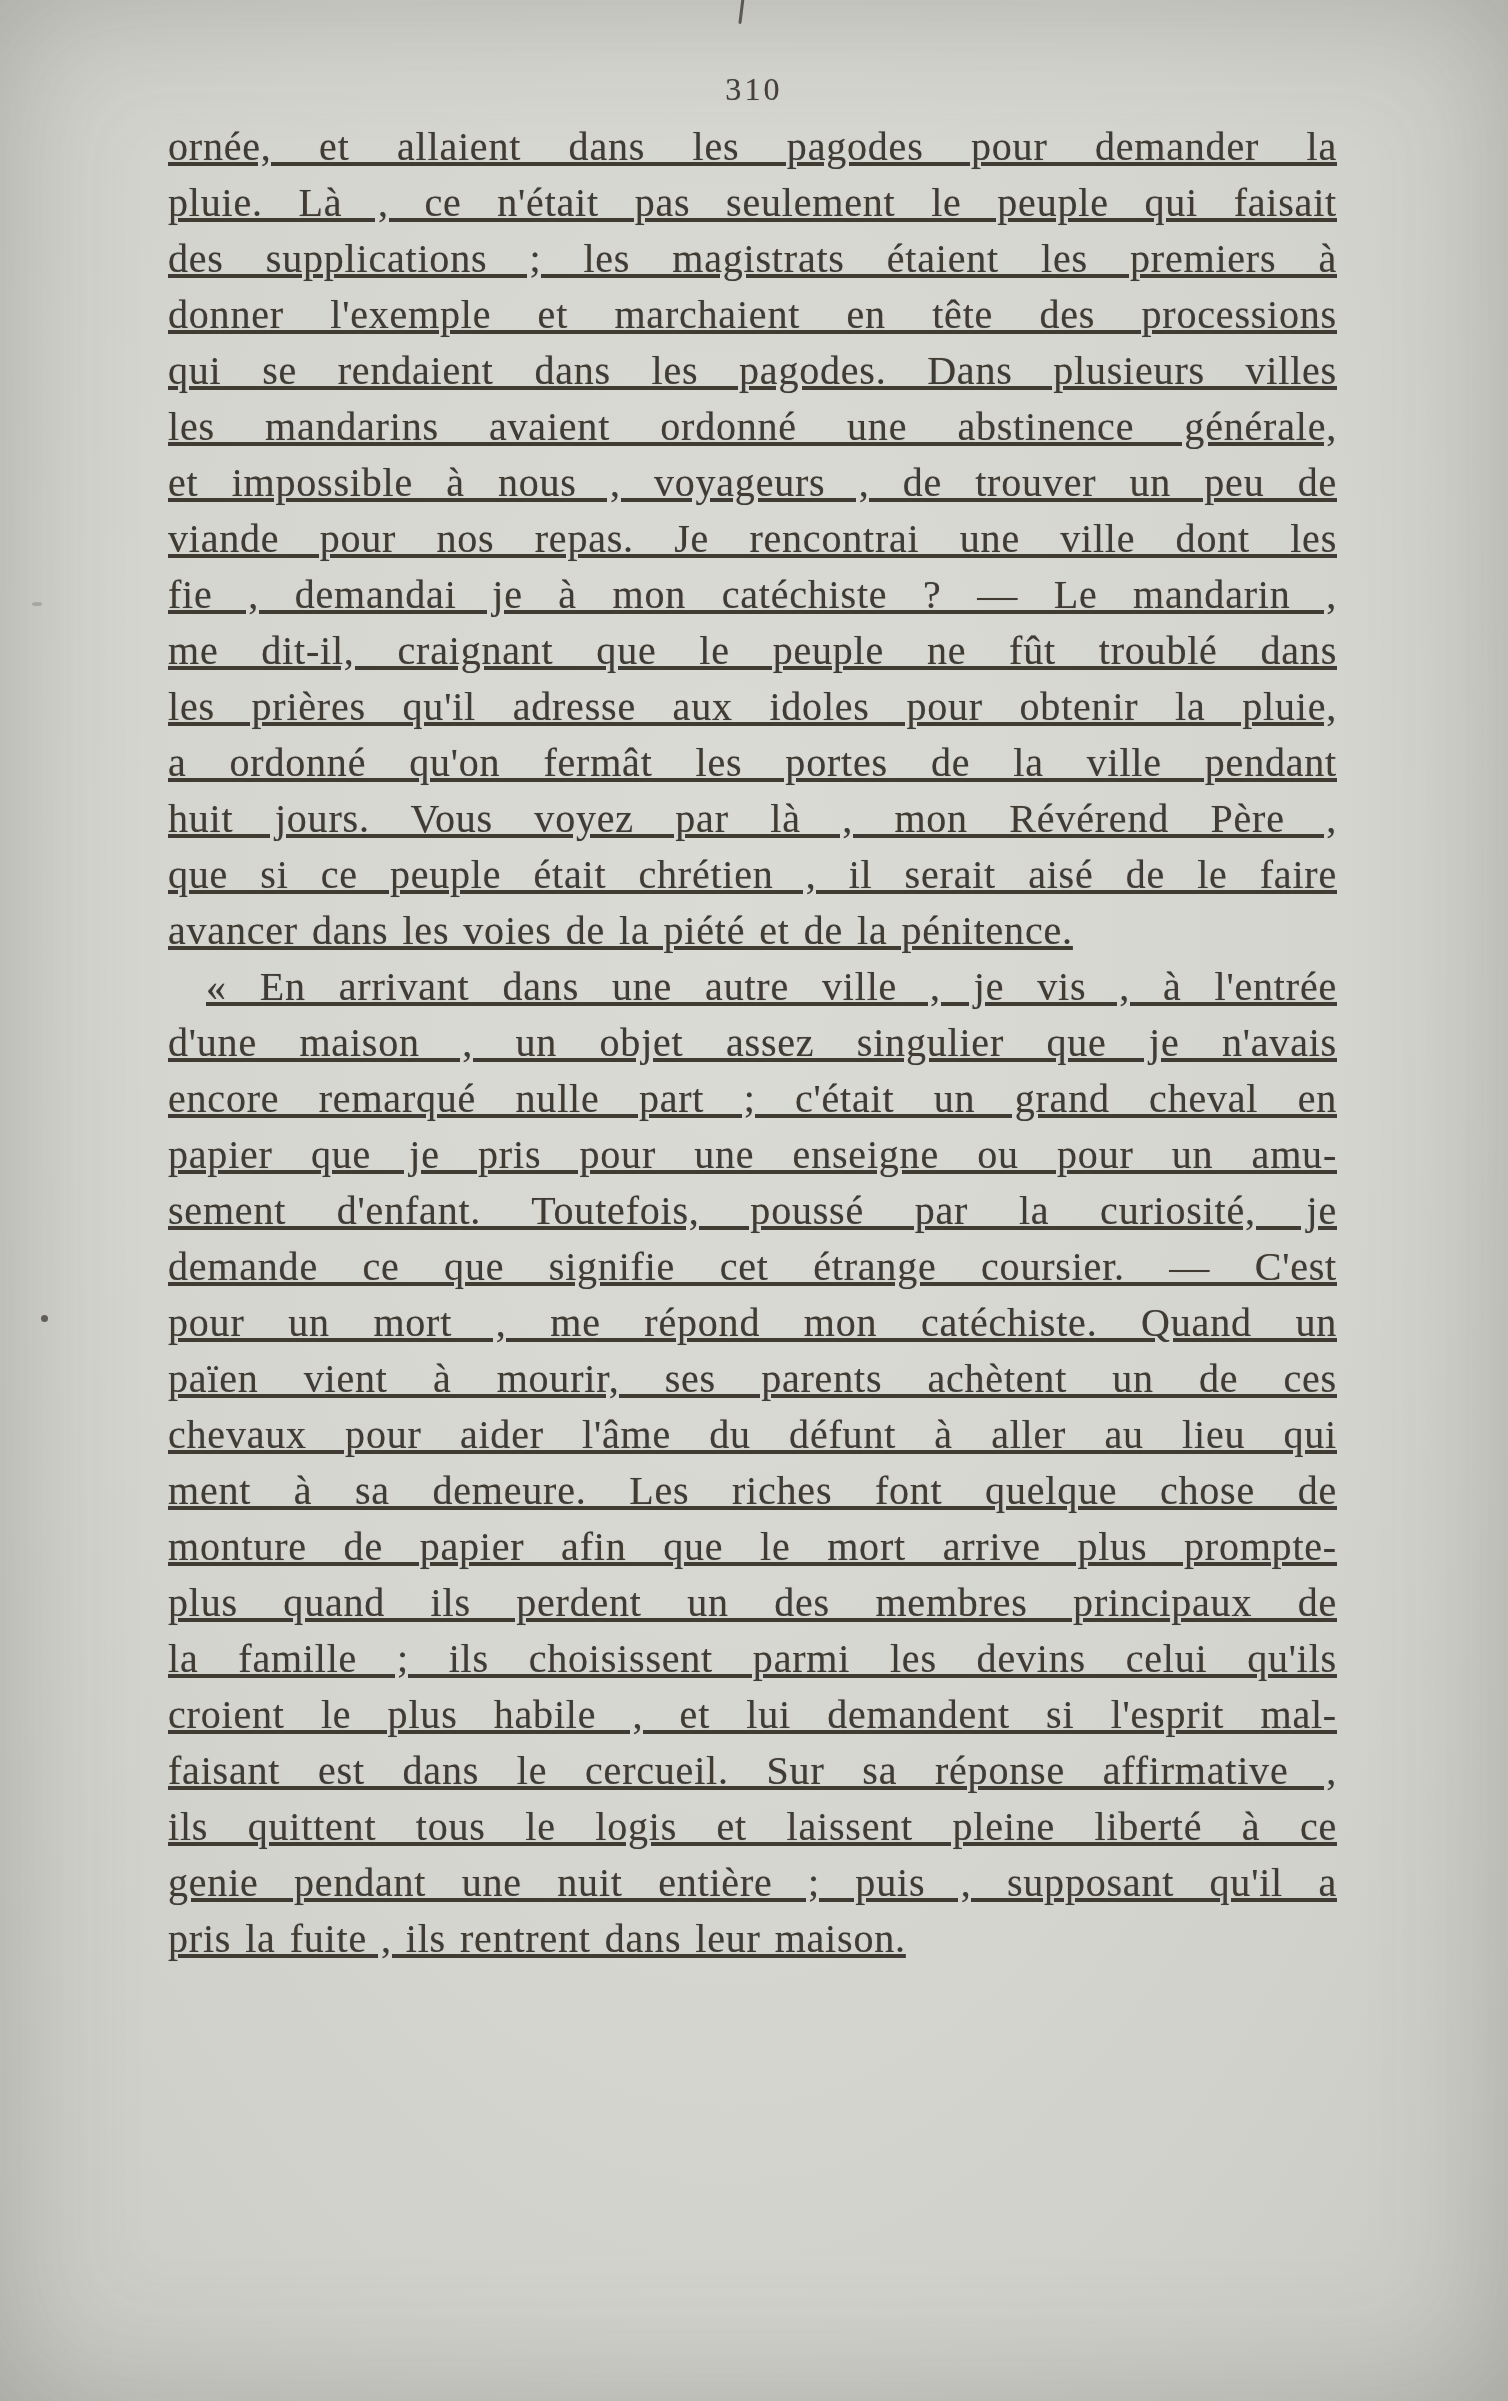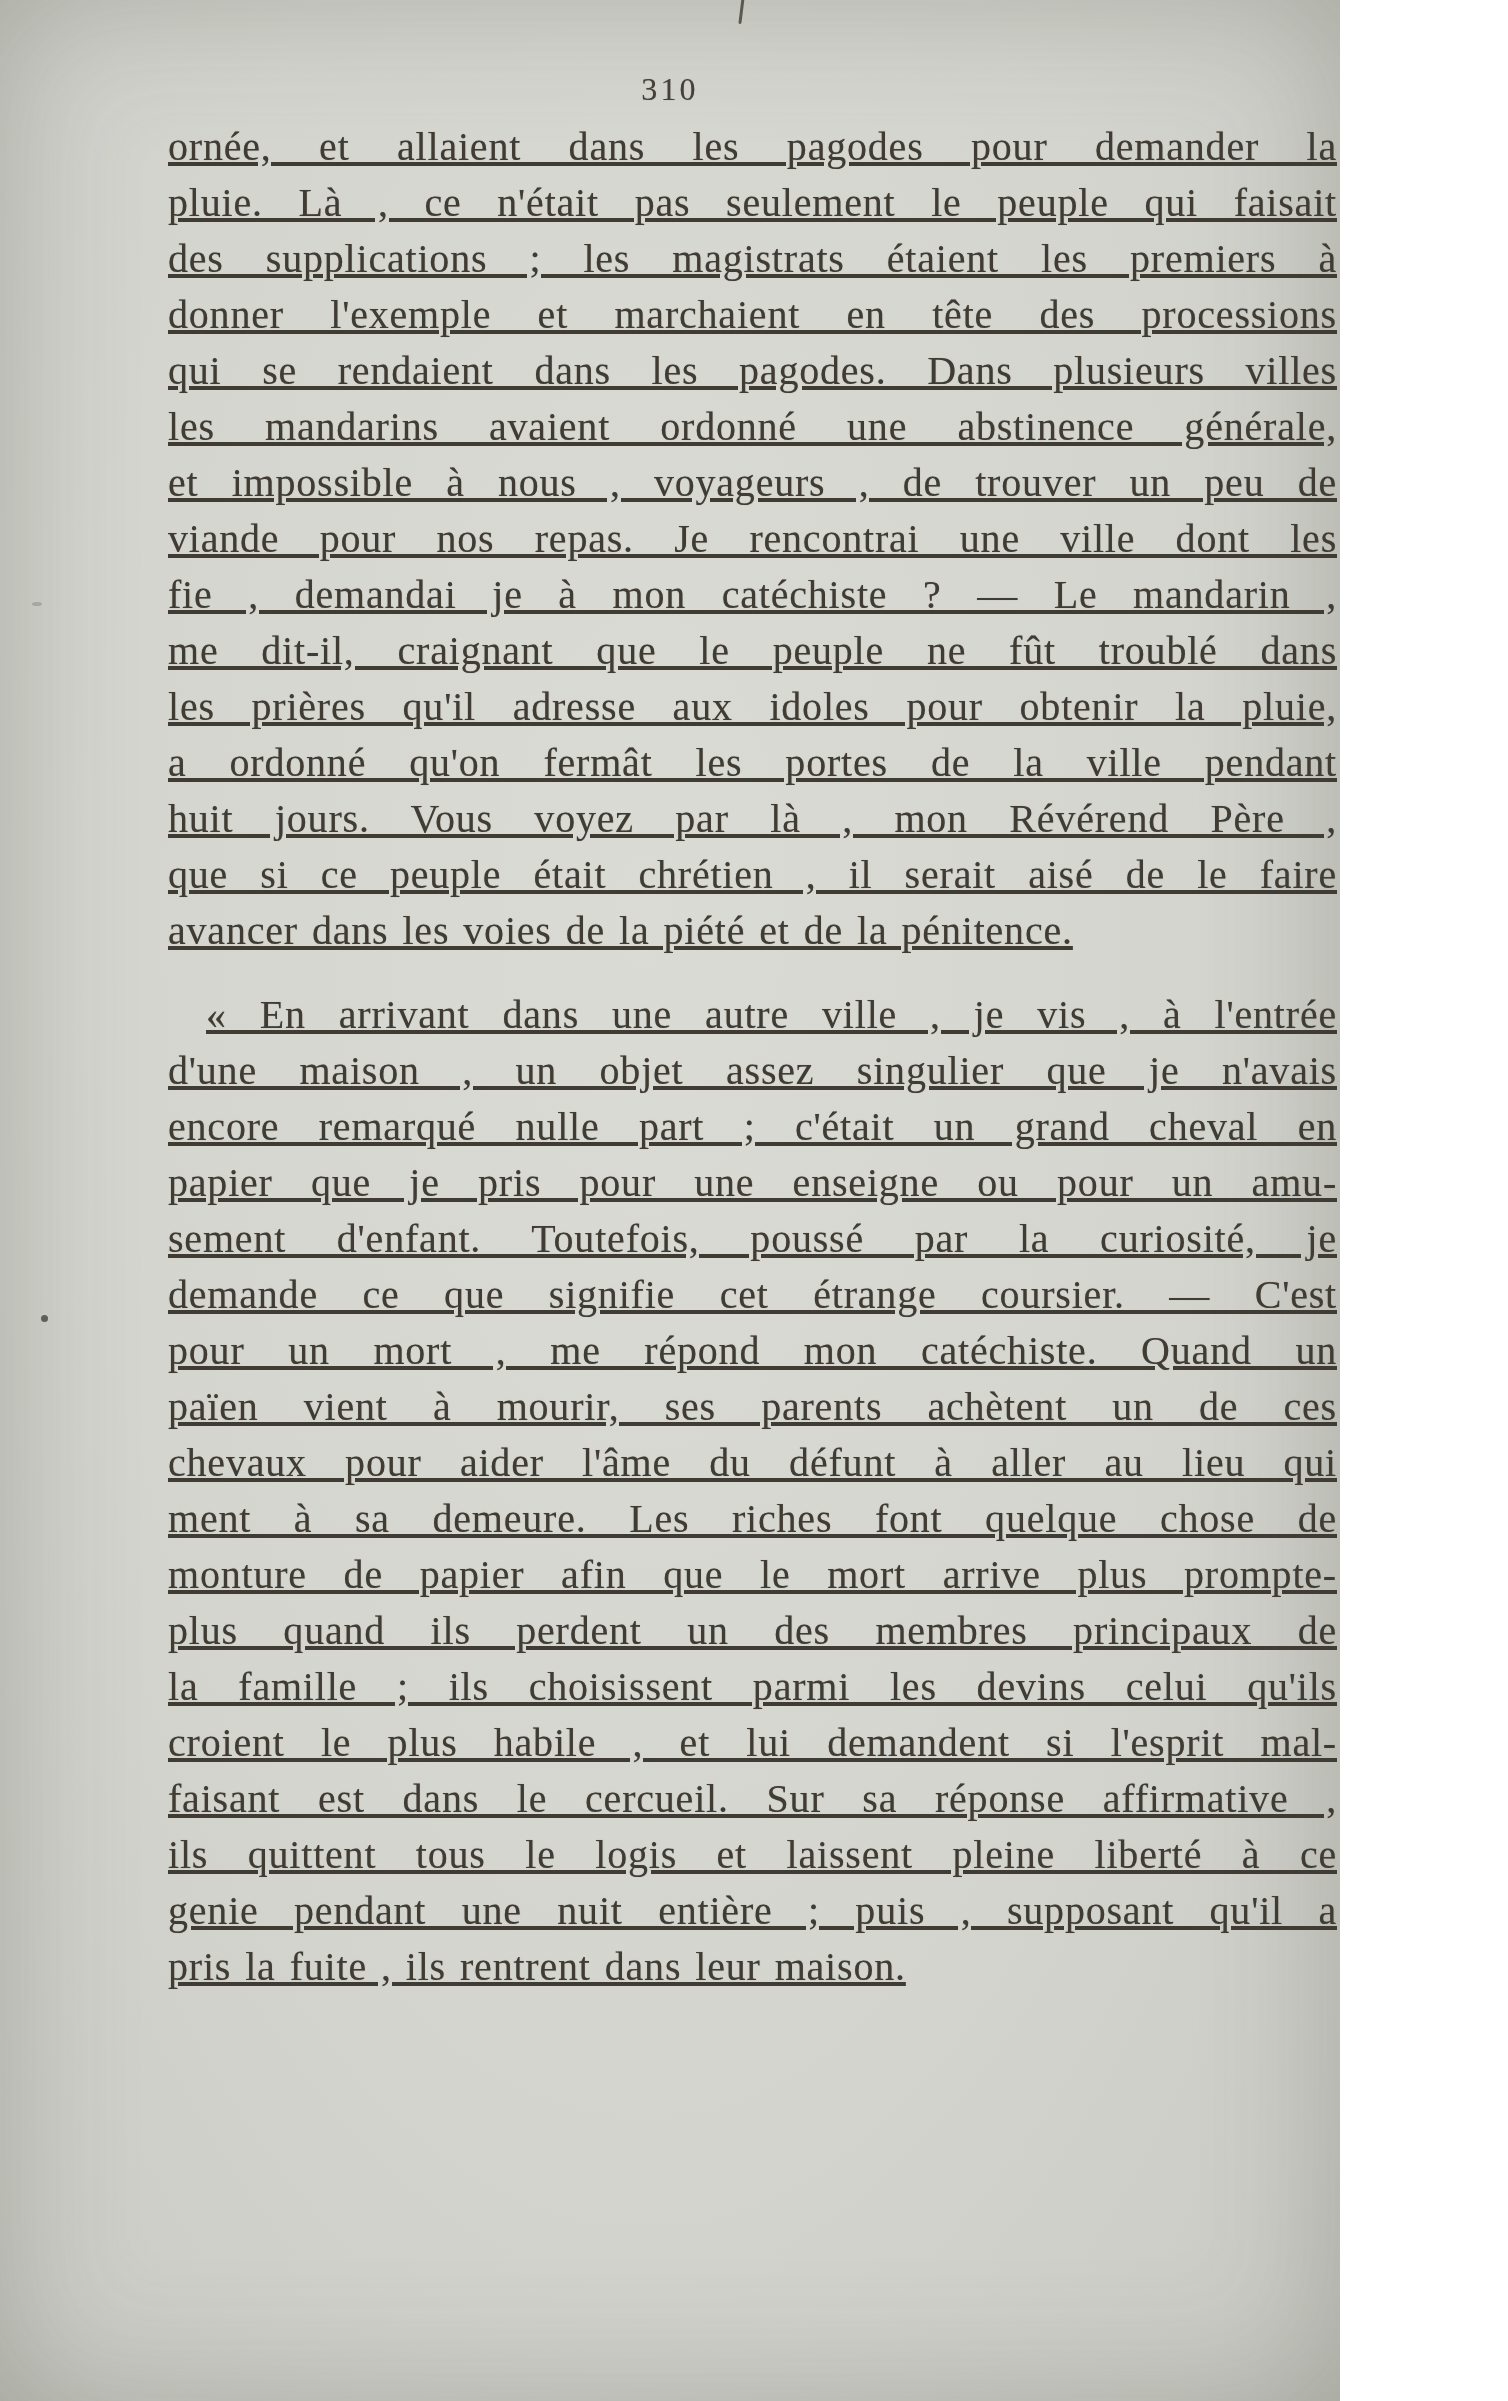--- a/index.html
+++ b/index.html
@@ -9,21 +9,21 @@
     --ink: #403c33;
   }
   * { margin: 0; padding: 0; box-sizing: border-box; }
   html, body {
     width: 1508px;
     height: 2401px;
     font-family: "Liberation Serif", "DejaVu Serif", serif;
   }
   .scan {
     position: relative;
-    width: 1340px;
+    width: 1508px;
     height: 2401px;
     background: radial-gradient(ellipse at 48% 38%,
                 var(--paper-light) 0%,
                 var(--paper) 55%,
                 #cccdc7 88%,
                 var(--paper-dark) 100%);
     box-shadow: inset 0 0 135px rgba(82, 82, 70, 0.30);
     overflow: hidden;
   }
   .pagenum {
@@ -48,21 +48,21 @@
     word-spacing: 3.2px;
     text-shadow: 0 0 0.8px rgba(58,53,44,0.45);
   }
   .paragraph { margin: 0; text-decoration: underline; }
   .line {
     line-height: 56px;
     text-align: justify;
     text-align-last: justify;
   }
   .line.last { text-align-last: left; }
-  .line.indent { text-indent: 38px; margin-top: 28px; }
+  .line.indent { text-indent: 38px; }
   .artifact-top {
     position: absolute;
     left: 740px;
     top: -3.2px;
     width: 3.2px;
     height: 27px;
     background: #49453d;
     border-radius: 1.6px;
     transform: rotate(7deg);
     opacity: 0.85;

